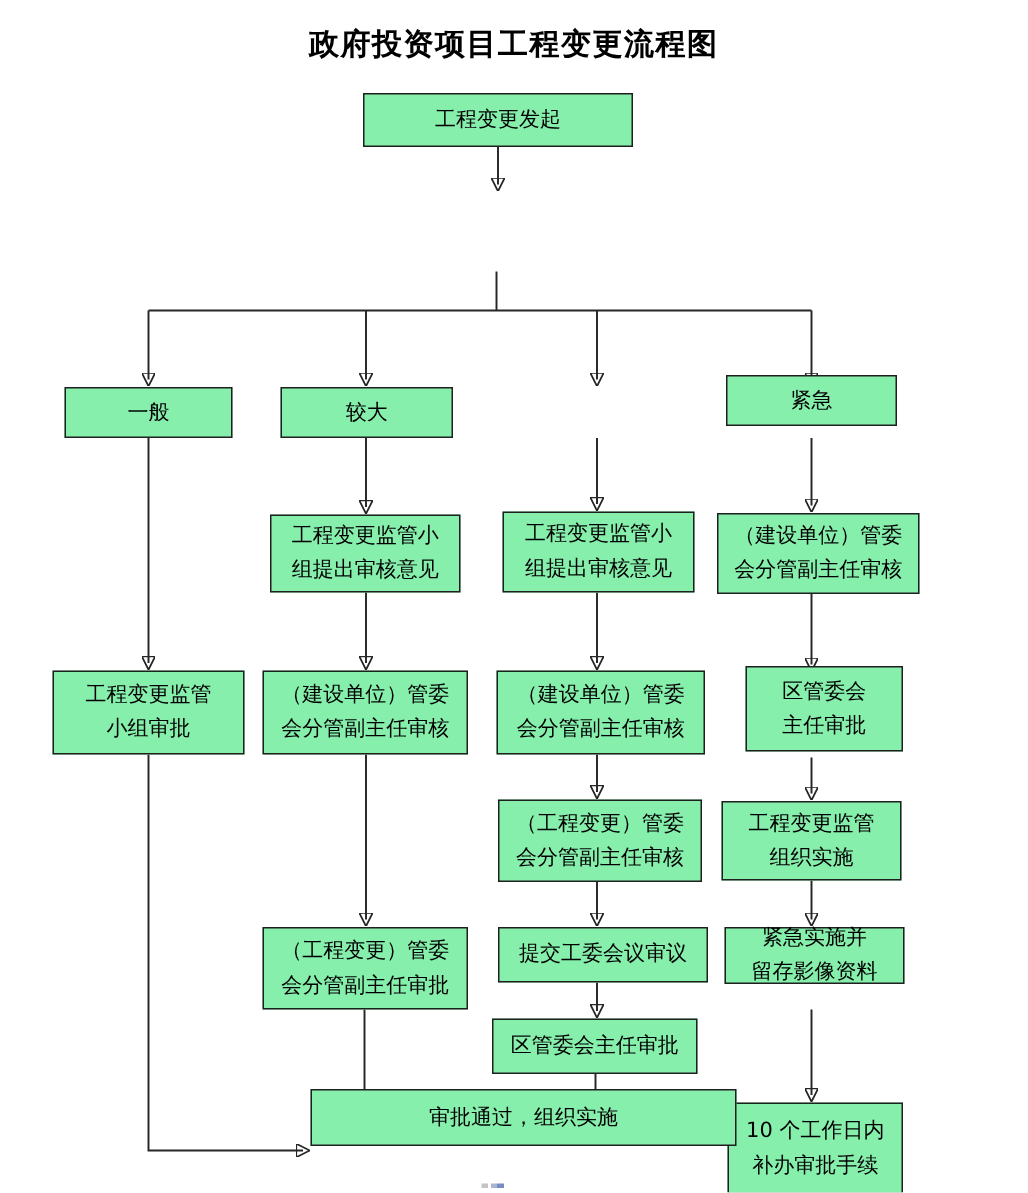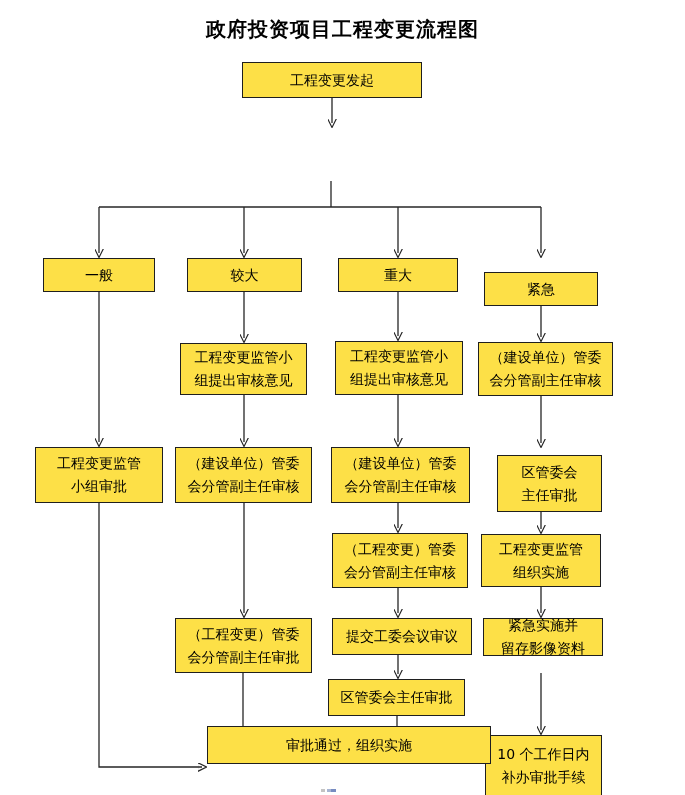--- a/index.html
+++ b/index.html
@@ -7,21 +7,21 @@
     position:relative;width:685px;height:795px;background:#ffffff;
     font-family:"DejaVu Sans","Liberation Sans",sans-serif;
     overflow:hidden;color:#000;
   }
   .title{
     position:absolute;top:6px;left:0;width:100%;text-align:center;
     font-size:20px;font-weight:bold;letter-spacing:1px;color:#000;margin-top:10px;
   }
   .node{
     position:absolute;box-sizing:border-box;border:1.5px solid #1f1f1f;
-    background:#fde047;display:flex;flex-direction:column;align-items:center;
+    background:#86efac;display:flex;flex-direction:column;align-items:center;
     justify-content:center;font-size:14px;line-height:23px;text-align:center;
     white-space:nowrap;
   }
   svg.connectors{position:absolute;left:0;top:0;width:685px;height:795px;}
   svg.connectors path{fill:none;stroke:#262626;stroke-width:1.3;}
   .artifact{
     position:absolute;left:321px;top:789px;width:15px;height:3px;opacity:.75;
     background:linear-gradient(90deg,#b0b0b0 0 28%,transparent 28% 42%,#8a9cc4 42% 70%,#4a66ac 70% 100%);
   }
 </style>
@@ -75,24 +75,21 @@
     <span>工程变更发起</span>
   </div>
 
 
   <div class="node" style="left:187px;top:258px;width:115px;height:34px">
     <span>较大</span>
   </div>
   <div class="node" style="left:43px;top:258px;width:112px;height:34px">
     <span>一般</span>
   </div>
-  <div class="node" style="left:338px;top:258px;width:120px;height:34px">
-    <span>重大</span>
-  </div>
-  <div class="node" style="left:484px;top:272px;width:114px;height:34px">
+  <div class="node" style="left:484px;top:250px;width:114px;height:34px">
     <span>紧急</span>
   </div>
 
   <div class="node" style="left:35px;top:447px;width:128px;height:56px">
     <span>工程变更监管</span>
     <span>小组审批</span>
   </div>
 
   <div class="node" style="left:180px;top:343px;width:127px;height:52px">
     <span>工程变更监管小</span>
@@ -123,21 +120,21 @@
     <span>区管委会主任审批</span>
   </div>
   <div class="node" style="left:332px;top:618px;width:140px;height:37px">
     <span>提交工委会议审议</span>
   </div>
 
   <div class="node" style="left:478px;top:342px;width:135px;height:54px">
     <span>（建设单位）管委</span>
     <span>会分管副主任审核</span>
   </div>
-  <div class="node" style="left:497px;top:455px;width:105px;height:57px">
+  <div class="node" style="left:497px;top:444px;width:105px;height:57px">
     <span>区管委会</span>
     <span>主任审批</span>
   </div>
   <div class="node" style="left:481px;top:534px;width:120px;height:53px">
     <span>工程变更监管</span>
     <span>组织实施</span>
   </div>
   <div class="node" style="left:483px;top:618px;width:120px;height:38px">
     <span>紧急实施并</span>
     <span>留存影像资料</span>

